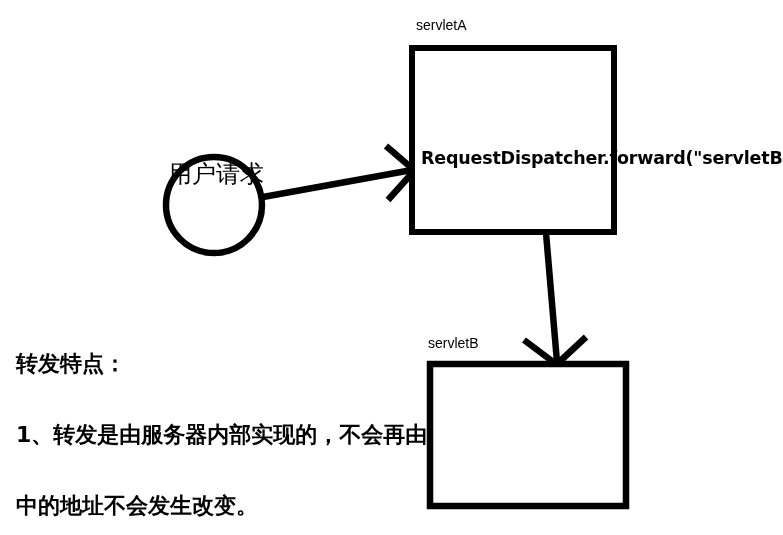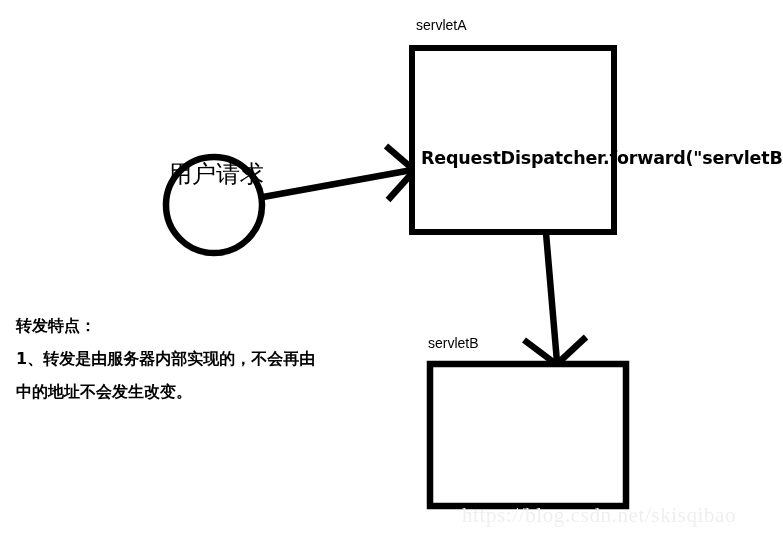--- a/index.html
+++ b/index.html
@@ -55,24 +55,25 @@
   
   #notes {
     position: absolute;
     left: 16px;
     top: 309px;
     width: 380px;
   }
   #notes .note-line {
     font-family: "DejaVu Sans", "Liberation Sans", sans-serif;
     font-weight: 700;
-    font-size: 16px;
+    font-size: 22px;
     line-height: 33px;
     color: #000000;
     white-space: nowrap;
+    margin-top: 38px;
   }
 
   
   #watermark {
     position: absolute;
     left: 462px;
     top: 503px;
     font-family: "Liberation Serif", "DejaVu Serif", serif;
     font-weight: 400;
     font-size: 21px;
@@ -115,15 +116,14 @@
   <div class="plain-label" id="label-user-request">用户请求</div>
 
   <div id="code-text">RequestDispatcher.forward("servletB")</div>
 
   <div id="notes">
     <div class="note-line">转发特点：</div>
     <div class="note-line">1、转发是由服务器内部实现的，不会再由</div>
     <div class="note-line">中的地址不会发生改变。</div>
   </div>
 
-  <div id="watermark">https://blog.csdn.net/skisqibao</div>
 
 </div>
 
 </body></html>

